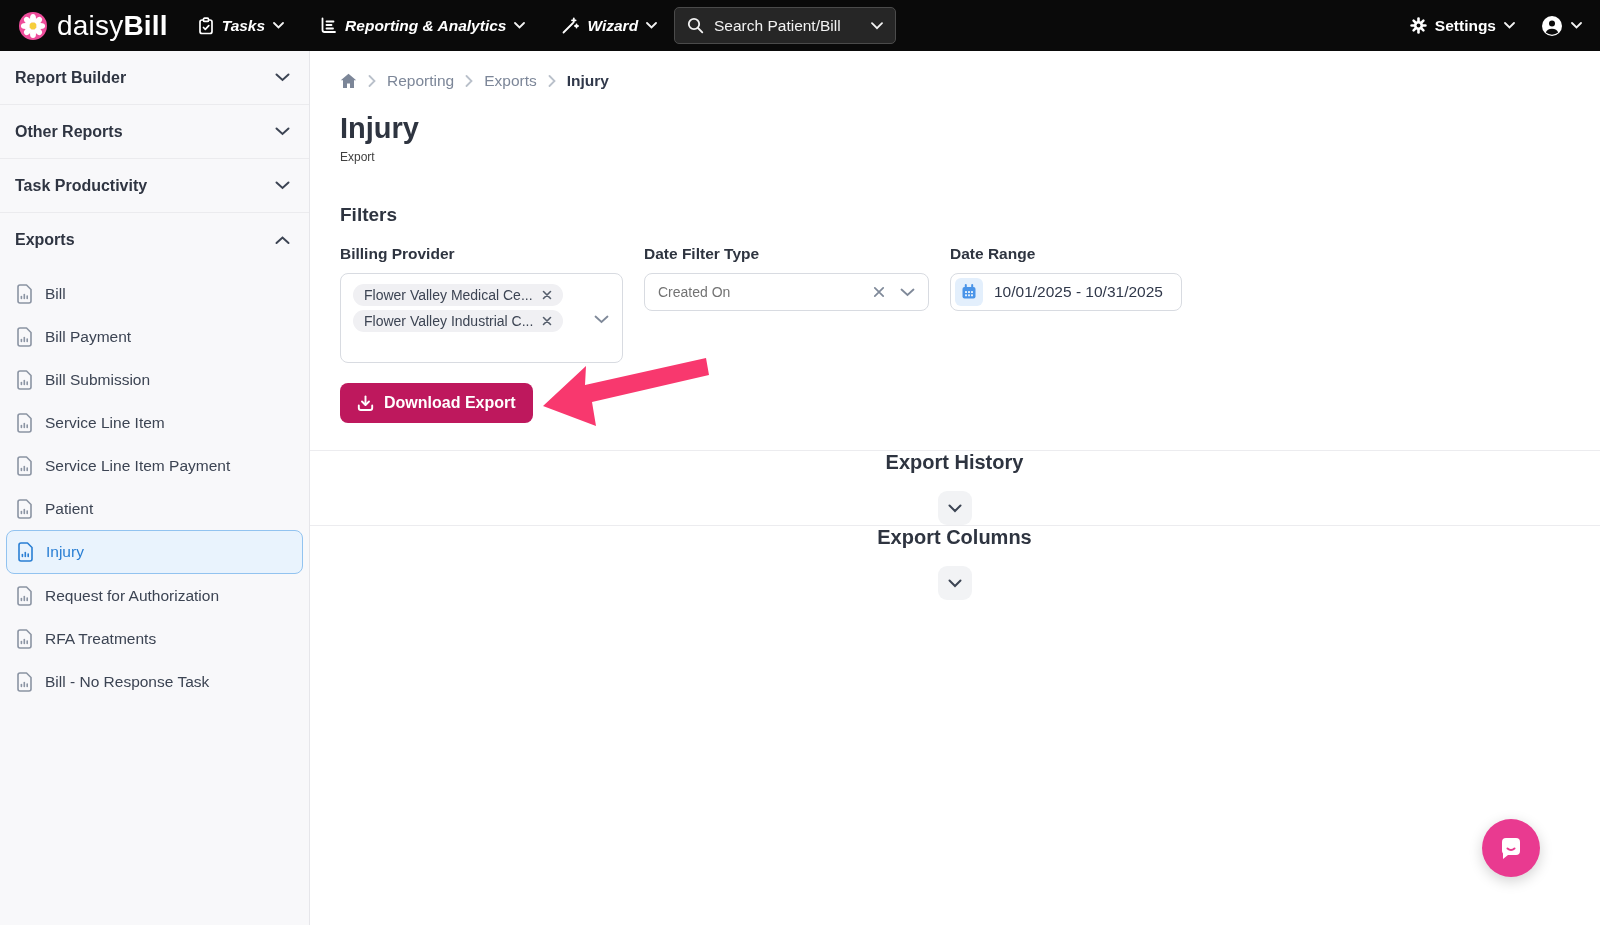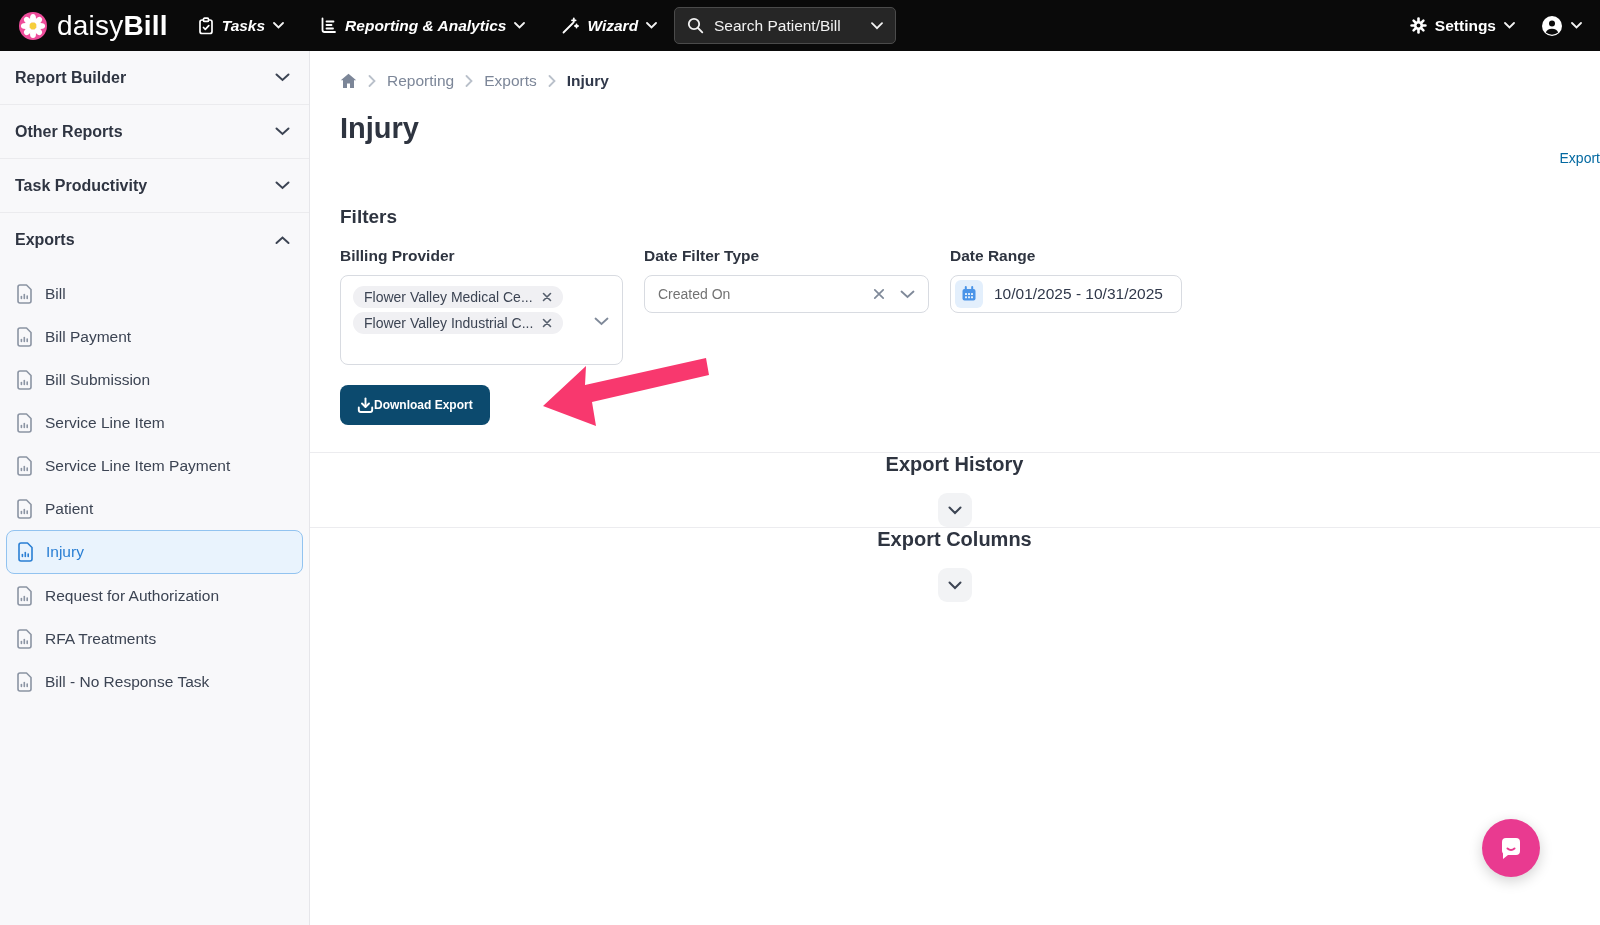--- a/index.html
+++ b/index.html
@@ -49,21 +49,21 @@
   .content-pad { padding-left:30px; }
 
   .breadcrumb { margin-top:21px; display:flex; align-items:center; gap:11px;
                 font-size:15.5px; }
   .breadcrumb .link { color:#7c8698; cursor:pointer; }
   .breadcrumb .current { color:#30384a; font-weight:600; }
   .breadcrumb .sep { color:#b9c0ca; display:flex; }
   .home-ic { color:#7c8698; display:flex; cursor:pointer; }
 
   .page-title { margin-top:22px; font-size:29px; font-weight:700; color:#2e3440; }
-  .page-subtitle { margin-top:5px; font-size:14px; color:#0369a1;text-align:right; }
+  .page-subtitle { margin-top:5px; font-size:12px; color:#404040; }
 
   .filters-heading { margin-top:40px; font-size:19px; font-weight:700; color:#2e3440; }
 
   .filter-row { margin-top:19px; display:flex; gap:21px; align-items:flex-start; }
   .fgroup .flabel { font-size:15.5px; font-weight:700; color:#2e3440; margin-bottom:10px; }
 
   .multiselect { position:relative; width:283px; height:90px; background:#fff;
                  border:1px solid #d8dbe1; border-radius:8px; padding:10px 12px;
                  display:flex; flex-direction:column; gap:4px; cursor:text; }
   .chip { display:inline-flex; align-items:center; gap:9px; align-self:flex-start;
@@ -78,23 +78,23 @@
   .selectbox .value { flex:1; }
   .selectbox .icons { display:flex; align-items:center; gap:15px; color:#7f8999; }
 
   .daterange { width:232px; height:38px; background:#fff; border:1px solid #d8dbe1;
                border-radius:8px; display:flex; align-items:center; padding:0 4px;
                cursor:pointer; }
   .cal-seg { width:28px; height:28px; background:#e3effc; border-radius:6px;
              display:flex; align-items:center; justify-content:center; }
   .daterange .value { margin-left:11px; font-size:15.5px; color:#30384a; }
 
-  .download-btn { margin-top:20px; display:inline-flex; align-items:center; 
-                  height:40px; padding:0 17px; background:#0c4a6e; border:none;
-                  border-radius:8px; color:#fff; font-size:12px; font-weight:700;
+  .download-btn { margin-top:20px; display:inline-flex; align-items:center; gap:10px;
+                  height:40px; padding:0 17px; background:#be185d; border:none;
+                  border-radius:8px; color:#fff; font-size:16px; font-weight:700;
                   font-family:"Liberation Sans", sans-serif; cursor:pointer; }
 
   .anno-arrow { position:absolute; left:228px; top:300px; pointer-events:none; }
 
   .accordion { margin-top:27px; }
   .acc-row { height:75px; border-top:1px solid #ececef; display:flex;
              align-items:center; justify-content:space-between;
              padding:0 31px 0 30px; background:#fff;flex-direction:column; }
   .acc-title { font-size:20px; font-weight:700; color:#2e3440; }
   .acc-btn { width:34px; height:34px; border-radius:9px; background:#f2f3f5;

